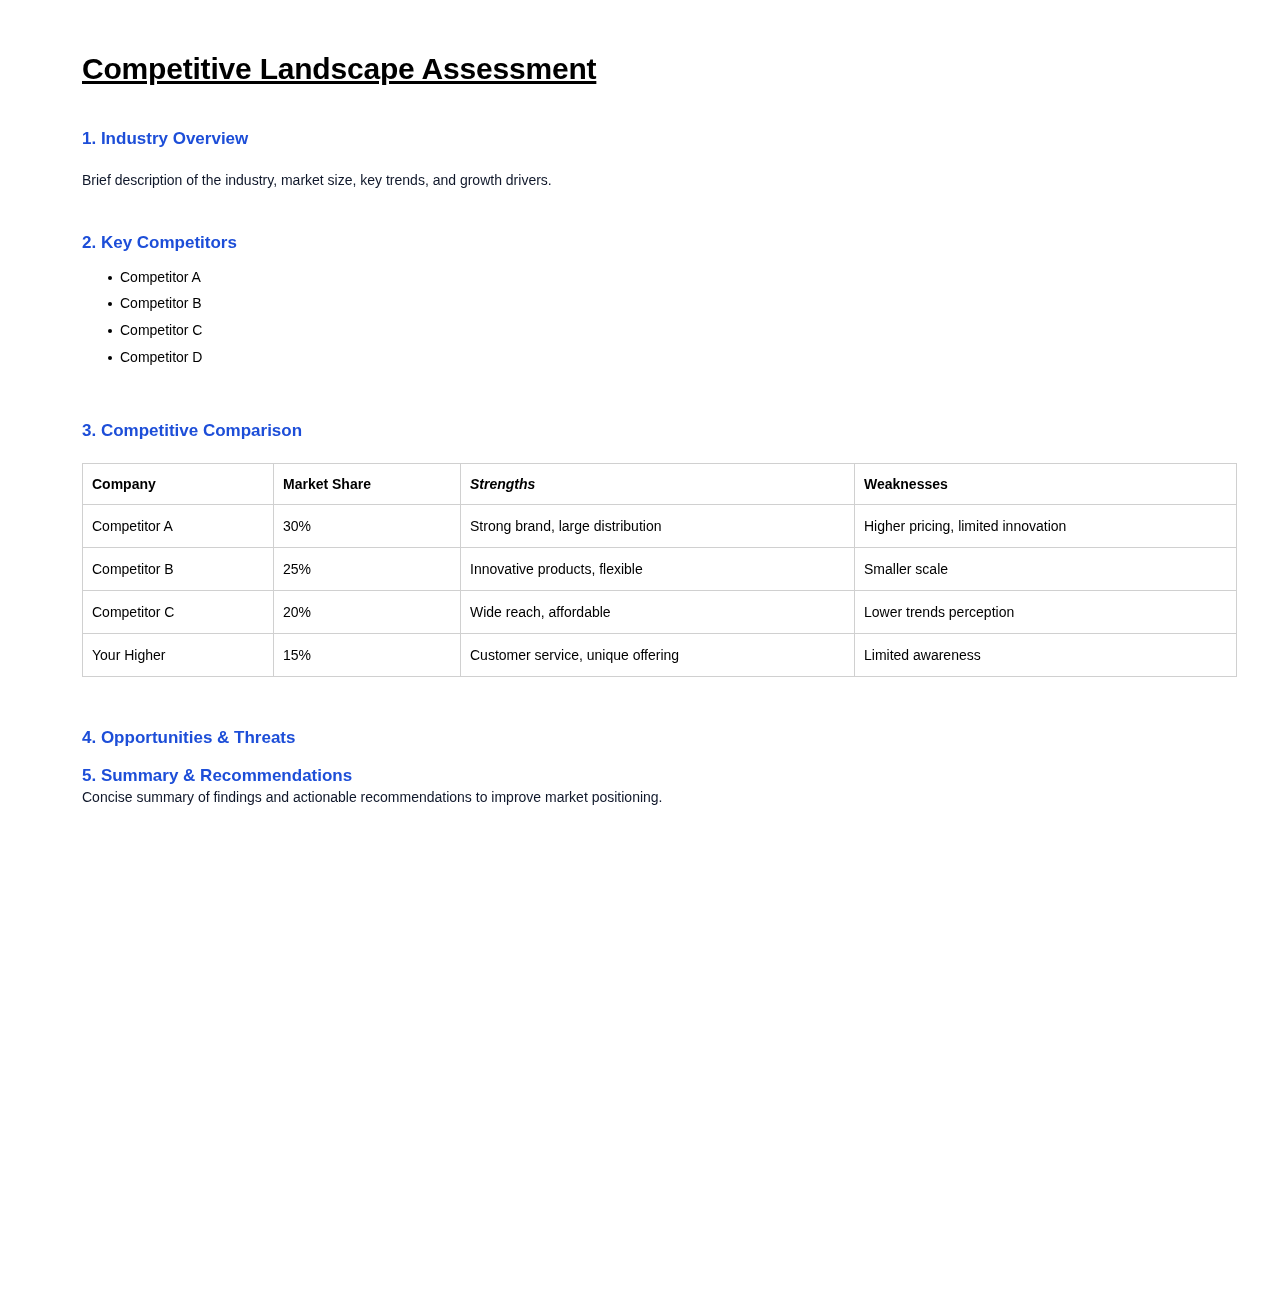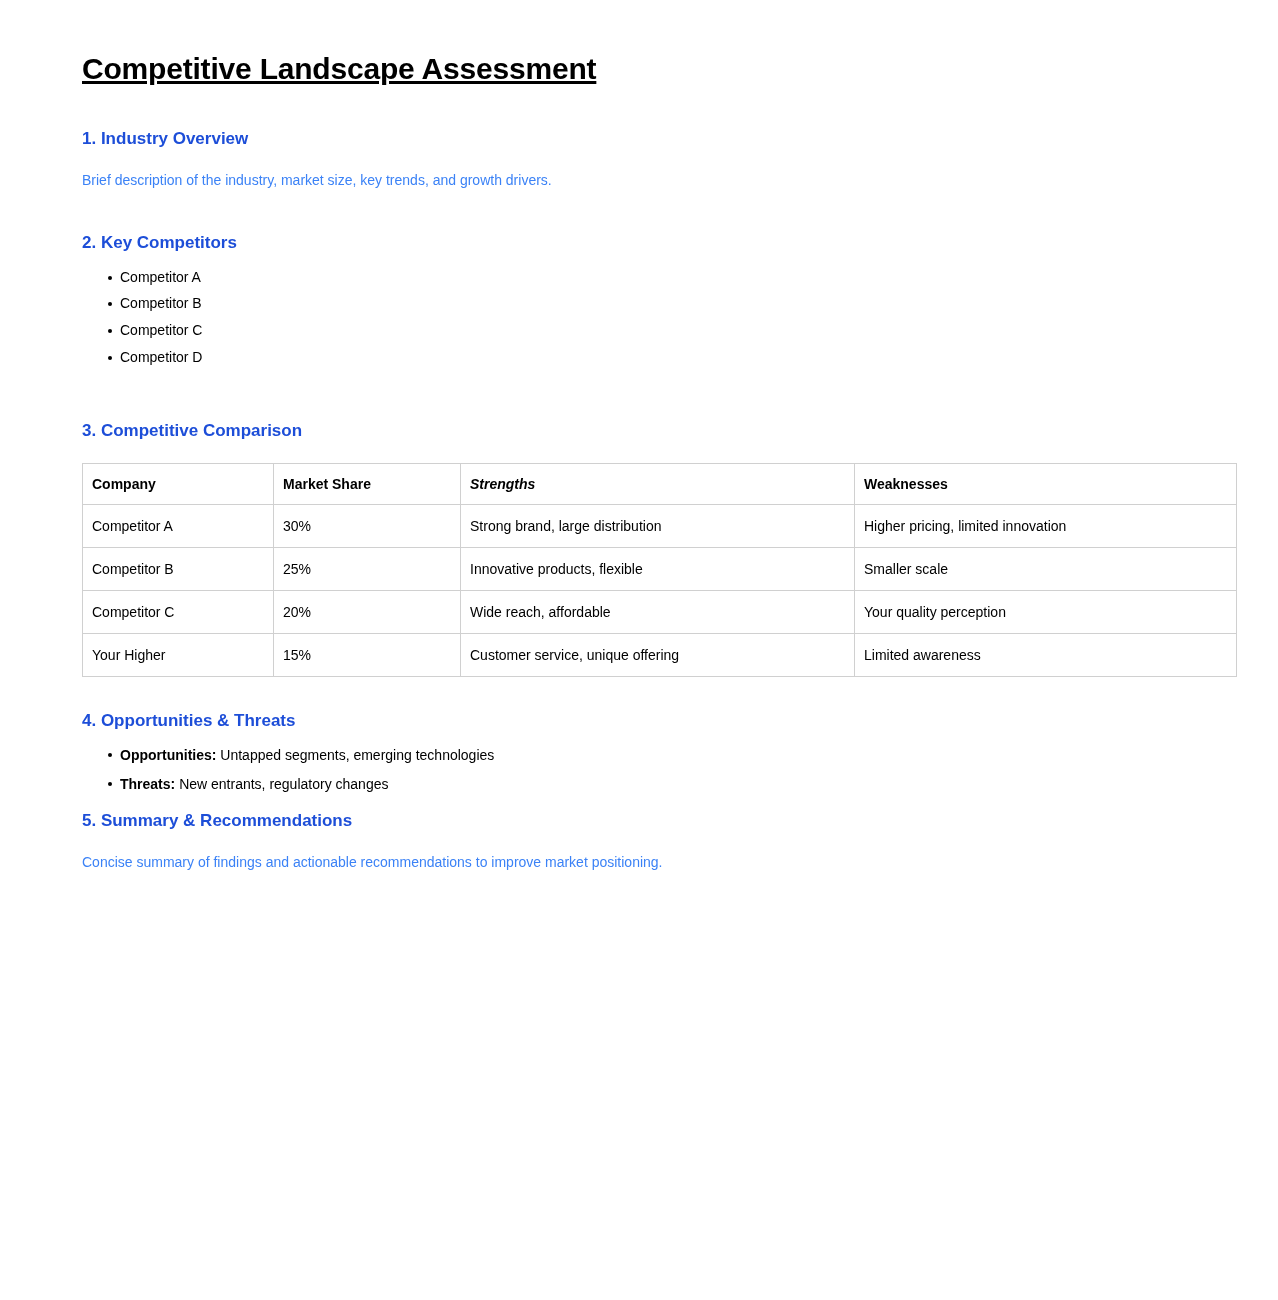--- a/index.html
+++ b/index.html
@@ -36,31 +36,31 @@
     font-size: 17px;
     font-weight: bold;
     color: #1d4ed8;
     margin: 0;
     line-height: 1.2;
   }
 
   .sec-1-heading { margin-top: 42px; }
   .sec-2-heading { margin-top: 43px; }
   .sec-3-heading { margin-top: 55px; }
-  .sec-4-heading { margin-top: 34px; }
+  .sec-4-heading { margin-top: 51px; }
   .sec-5-heading { margin-top: 18px; }
 
   .body-text {
     font-size: 14px;
     line-height: 1.45;
-    color: #3b82f6;
+    color: #0f172a;
     margin: 0;
   }
   .sec-1-text { margin-top: 21px; }
-  .sec-5-text { margin-top: 21px; }
+  .sec-5-text { }
 
   ul.plain-list {
     margin: 16px 0 0 0;
     padding-left: 26px;
     list-style: none;
   }
   ul.plain-list li {
     font-size: 14px;
     line-height: 1.1;
     color: #000;
@@ -176,41 +176,31 @@
       <tr>
         <td>Competitor B</td>
         <td>25%</td>
         <td>Innovative products, flexible</td>
         <td>Smaller scale</td>
       </tr>
       <tr>
         <td>Competitor C</td>
         <td>20%</td>
         <td>Wide reach, affordable</td>
-        <td>Your quality perception</td>
+        <td>Lower trends perception</td>
       </tr>
       <tr>
         <td>Your Higher</td>
         <td>15%</td>
         <td>Customer service, unique offering</td>
         <td>Limited awareness</td>
       </tr>
     </tbody>
   </table>
 
   <h2 class="section-heading sec-4-heading">4. Opportunities &amp; Threats</h2>
 
-  <ul class="ot-list">
-    <li>
-      <span class="ot-label">Opportunities:</span>
-      <span>Untapped segments, emerging technologies</span>
-    </li>
-    <li>
-      <span class="ot-label">Threats:</span>
-      <span>New entrants, regulatory changes</span>
-    </li>
-  </ul>
 
   <h2 class="section-heading sec-5-heading">5. Summary &amp; Recommendations</h2>
 
   <p class="body-text sec-5-text">Concise summary of findings and actionable recommendations to improve market positioning.</p>
 
 </div>
 
 </body></html>

